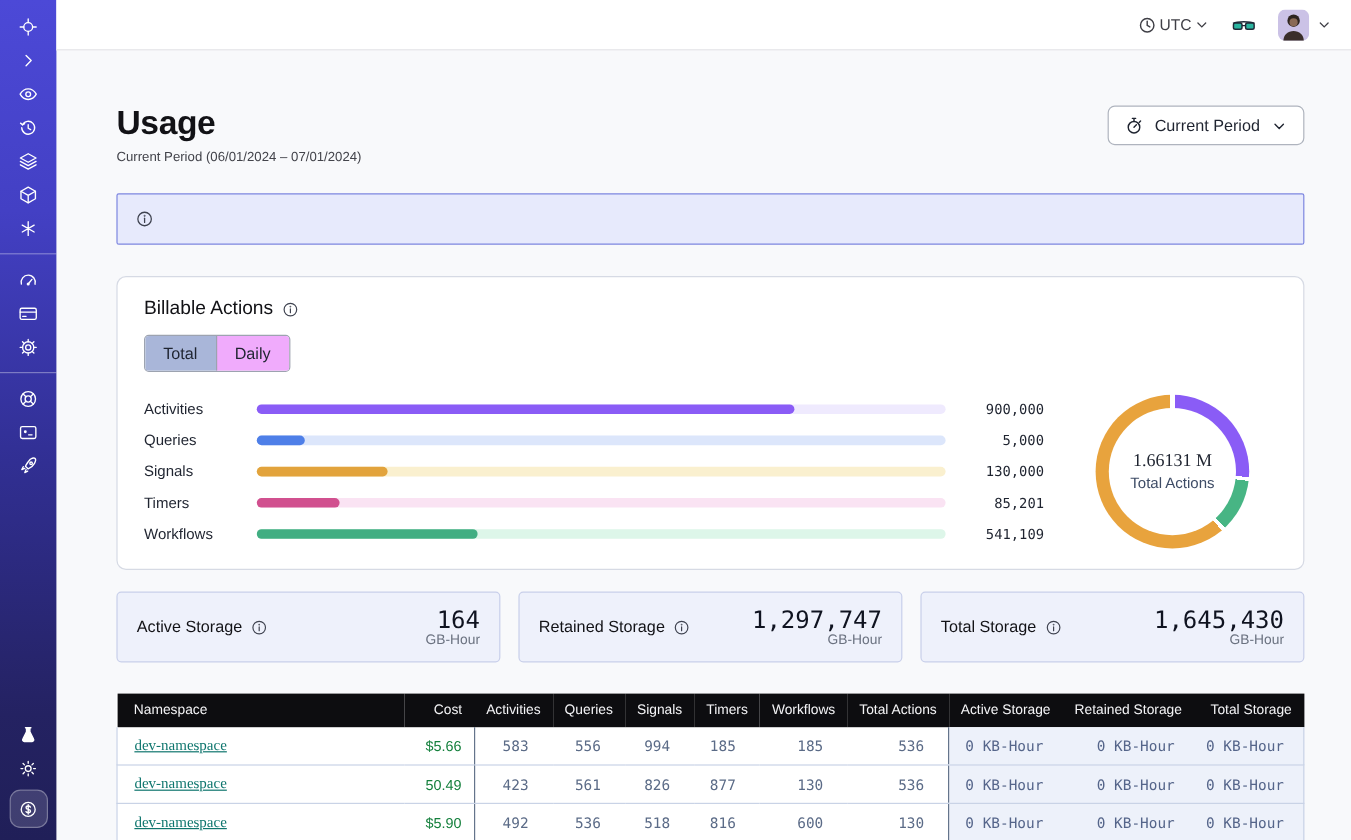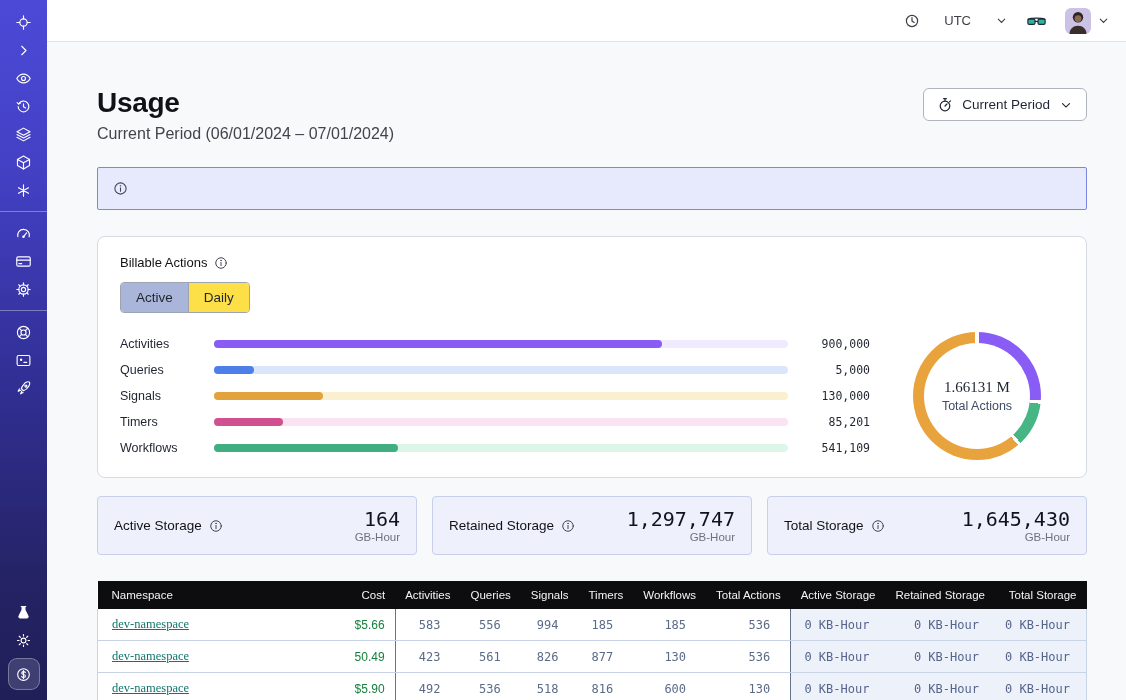--- a/index.html
+++ b/index.html
@@ -22,48 +22,48 @@
   .sb-bottom { margin-top:auto; display:flex; flex-direction:column; align-items:center; }
   .sb-active { width:32px; height:32px; border-radius:9px; background:rgba(255,255,255,.14); border:1px solid rgba(255,255,255,.3); display:flex; align-items:center; justify-content:center; margin-top:4px; }
   .sb-active svg { width:17px; height:17px; stroke:#fff; fill:none; stroke-width:1.6; stroke-linecap:round; }
 
   
   .main { flex:1; display:flex; flex-direction:column; min-width:0; }
   .topbar {
     height:42px; flex:none; background:#fff; border-bottom:1px solid #E4E4E8;
     display:flex; align-items:center; justify-content:flex-end; gap:18px; padding:0 16px;
   }
-  .tz { display:flex; align-items:center; gap:24px; font-size:13px; color:#3F3F46; cursor:pointer; }
+  .tz { display:flex; align-items:center; gap:2px; font-size:13px; color:#3F3F46; cursor:pointer; }
   .tz svg, .chev svg { display:block; }
   .avatar-group { display:flex; align-items:center; gap:6px; cursor:pointer; }
 
   .content { flex:1; padding:46px 39px 0 50px; }
 
   
   .page-head { display:flex; justify-content:space-between; align-items:flex-start; margin-bottom:24px; }
   .page-title { font-size:28px; font-weight:600; color:#121216; letter-spacing:-.3px; line-height:1.05; }
-  .page-sub { margin-top:8px; font-size:16px; color:#43444B; }
+  .page-sub { margin-top:8px; font-size:11px; color:#43444B; }
   .period-btn {
     display:flex; align-items:center; gap:9px; height:33px; padding:0 13px;
     background:#fff; border:1px solid #AFB4BE; border-radius:6px;
     font-size:13.5px; color:#1F2430; cursor:pointer;
   }
 
   
   .banner {
     background:#E7EAFC; border:1px solid #7D86E0; border-radius:2px;
     padding:13px 15px; display:flex; align-items:center; gap:8px;
     font-size:12.5px; color:#1F2430; margin-bottom:26px;
   }
 
   
   .card { background:#fff; border:1px solid #D6DAE4; border-radius:8px; padding:18px 22px 16px; margin-bottom:18px; }
-  .card-title { display:flex; align-items:center; gap:7px; font-size:13px; color:#121216; margin-bottom:12px; }
+  .card-title { display:flex; align-items:center; gap:7px; font-size:16px; color:#121216; margin-bottom:12px; }
   .tabs { display:inline-flex; border:1px solid #9DA3B0; border-radius:4px; overflow:hidden; margin-bottom:18px; }
-  .tab { padding:7px 15px; font-size:13.5px; background:#fde047; color:#1F2430; cursor:pointer; }
+  .tab { padding:7px 15px; font-size:13.5px; background:#f0abfc; color:#1F2430; cursor:pointer; }
   .tab + .tab { border-left:1px solid #9DA3B0; }
   .tab.active { background:#A9B6D9; }
 
   .chart-area { display:flex; align-items:center; gap:26px; }
   .bars { flex:1; min-width:0; }
   .bar-row { display:grid; grid-template-columns:84px 1fr 72px; align-items:center; gap:10px; height:26px; }
   .bar-label { font-size:12.5px; color:#1F2430; }
   .bar-track { position:relative; height:8px; border-radius:4px; }
   .bar-fill { position:absolute; left:0; top:0; bottom:0; border-radius:4px; }
   .bar-value { font-family:"DejaVu Sans Mono", monospace; font-size:11.5px; color:#1F2430; text-align:right; white-space:nowrap; }
@@ -284,21 +284,21 @@
         <span>Billable Actions</span>
         <span class="info-i">
           <svg width="14" height="14" viewBox="0 0 24 24" fill="none" stroke-width="1.7" stroke-linecap="round">
               <circle cx="12" cy="12" r="9"></circle>
               <path d="M12 11v5.5"></path>
               <circle cx="12" cy="7.6" r="0.4" fill="#3F4350"></circle>
             </svg>
         </span>
       </div>
       <div class="tabs" id="tabs">
-          <div class="tab active">Active</div>
+          <div class="tab active">Total</div>
           <div class="tab">Daily</div>
         </div>
       <div class="chart-area">
         <div class="bars" id="bars">
             <div class="bar-row">
               <div class="bar-label">Activities</div>
               <div class="bar-track" style="background: rgb(239, 234, 254);">
                 <div class="bar-fill" style="background: rgb(138, 92, 246); width: 78%;"></div>
               </div>
               <div class="bar-value">900,000</div>

